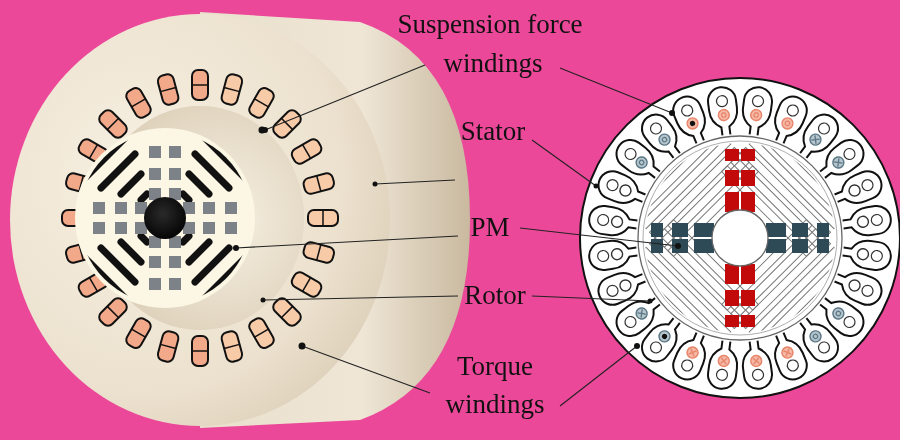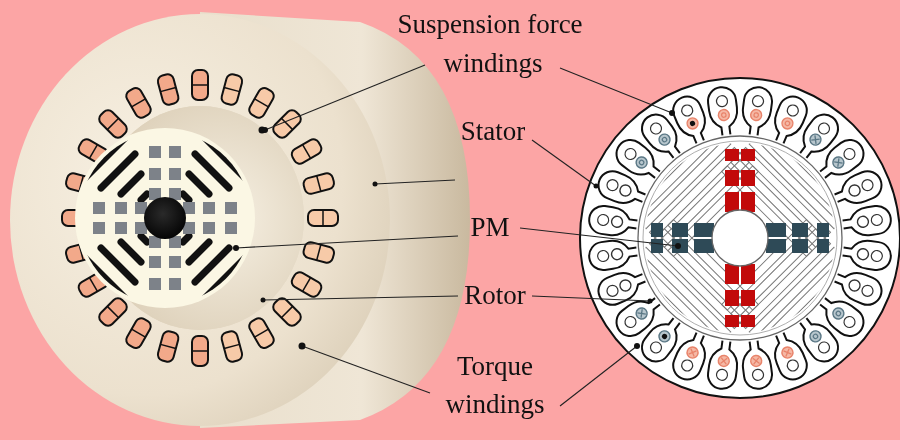--- a/index.html
+++ b/index.html
@@ -1,16 +1,16 @@
 <!DOCTYPE html>
 <html><head>
 <meta charset="utf-8">
 <style>
   html,body{margin:0;padding:0;background:#fff;}
-  #stage{position:relative;width:900px;height:440px;overflow:hidden;background:#fca5a5;}
+  #stage{position:relative;width:900px;height:440px;overflow:hidden;background:#ec4899;}
   svg{position:absolute;left:0;top:0;}
   .lbl{font-family:"Liberation Serif","DejaVu Serif",serif;font-size:27px;fill:#111;}
 </style>
 </head>
 <body>
 
 <div id="stage">
 <svg id="svg" width="900" height="440" viewBox="0 0 900 440" xmlns="http://www.w3.org/2000/svg">
   <defs>
     <radialGradient id="gHousing" cx="0.35" cy="0.4" r="0.75">

